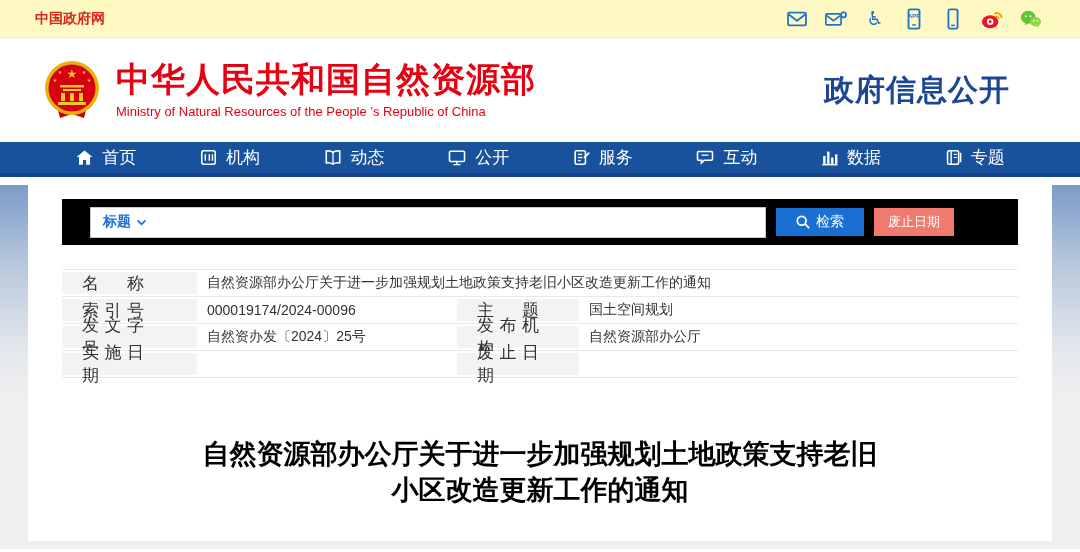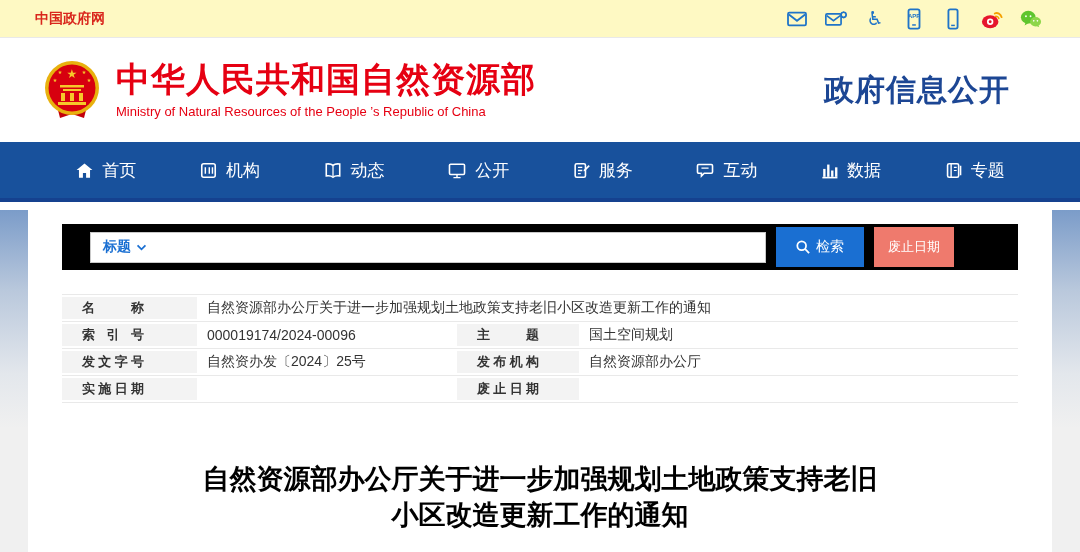--- a/index.html
+++ b/index.html
@@ -16,54 +16,54 @@
 
   
   .header { height:104px; background:#fff; display:flex; align-items:center; padding:0 70px 0 40px; }
   .emblem { width:64px; height:64px; flex:0 0 auto; }
   .brand { margin-left:12px; }
   .brand-cn { color:#e60012; font-size:34px; font-weight:bold; letter-spacing:1px; line-height:1.1; }
   .brand-en { color:#e60012; font-size:13px; margin-top:5px; }
   .header-right { margin-left:auto; color:#1c4694; font-size:30px; font-weight:bold; letter-spacing:1px; }
 
   
-  .nav { height:56px; background:#18519c; display:flex; align-items:stretch;
+  .nav { height:31px; background:#18519c; display:flex; align-items:stretch;
     justify-content:space-around; padding:0 44px; }
   .nav-item { display:flex; align-items:center; gap:8px; color:#fff; font-size:17px;
     cursor:pointer; padding:0 10px; }
   .nav-item svg { display:block; }
   .nav-strip { height:4px; background:#15418f; }
 
   
   .content { height:364px;
     background:linear-gradient(to bottom,#7b9cc9 0%,#b9c8dc 22%,#e3e7ec 45%,#f0f0f0 60%,#f0f0f0 100%); }
   .card { width:1024px; height:356px; margin:8px auto 0; background:#fff; padding:14px 34px 0; }
 
   
   .search-band { background:#000000; height:46px; display:flex; align-items:center;
     padding:0 64px 0 28px; gap:10px; }
   .search-box { flex:1; height:31px; background:#fff; border:1px solid #c9c9c9;
     display:flex; align-items:center; padding-left:12px; }
   .field-selector { display:flex; align-items:center; gap:5px; color:#1a6fd2;
     font-size:14px; font-weight:bold; cursor:pointer; }
   .search-box input { flex:1; border:none; outline:none; height:100%; font-size:14px;
     background:transparent; padding:0 8px; }
-  .btn { border:none; color:#fff; font-size:14px; height:40px; display:flex;
+  .btn { border:none; color:#fff; font-size:14px; height:28px; display:flex;
     align-items:center; justify-content:center; gap:6px; cursor:pointer; }
   .btn-search { width:88px; background:#1a6fd2; }
   .btn-adv { width:80px; background:#ef7a6d; font-size:13px; }
 
   
   .meta-table { margin-top:24px; border-top:1px solid #e9e9e9; }
   .meta-row { display:flex; height:27px; border-bottom:1px solid #e9e9e9; align-items:stretch; }
   .meta-label { background:#f3f3f3; display:flex; align-items:center; padding-left:20px;
     border-top:2px solid #fff; border-bottom:2px solid #fff; }
   .meta-label-1 { width:135px; }
   .meta-label-2 { width:122px; }
-  .meta-label-text { font-weight:bold; font-size:13px; color:#333; width:62px;
+  .meta-label-text { font-weight:normal; font-size:17px; color:#333; width:62px;
     text-align:justify; text-align-last:justify; }
   .meta-value { display:flex; align-items:center; padding-left:10px; font-size:14px; color:#333; }
   .meta-value-1 { width:260px; flex:0 0 auto; }
   .meta-value-full { flex:1; }
   .meta-value-2 { flex:1; }
 
   
   .doc-title { margin:58px auto 0; max-width:700px; text-align:center; color:#000;
     font-size:27px; font-weight:bold; line-height:36px; }
 </style>

